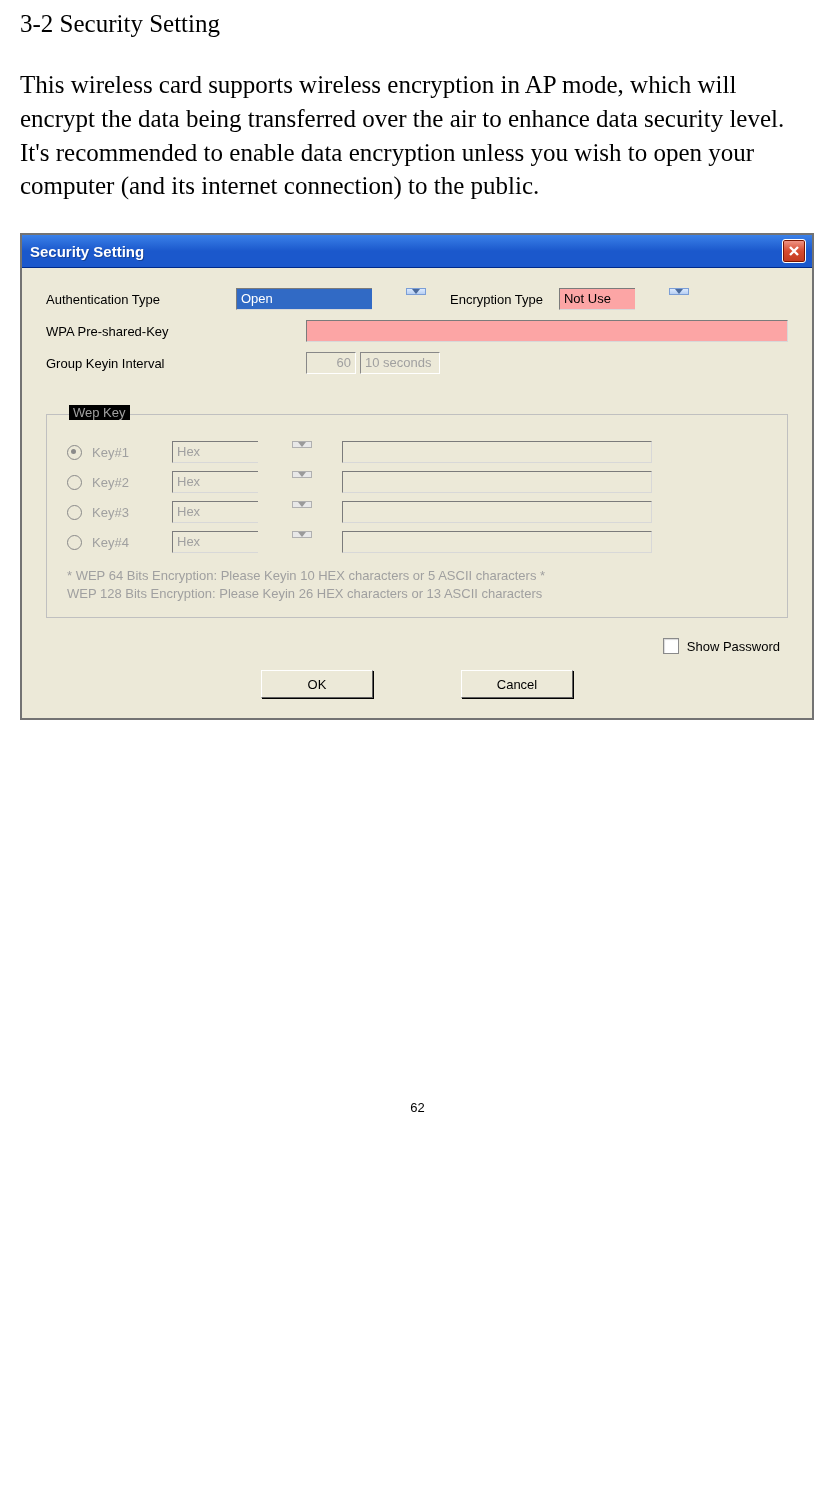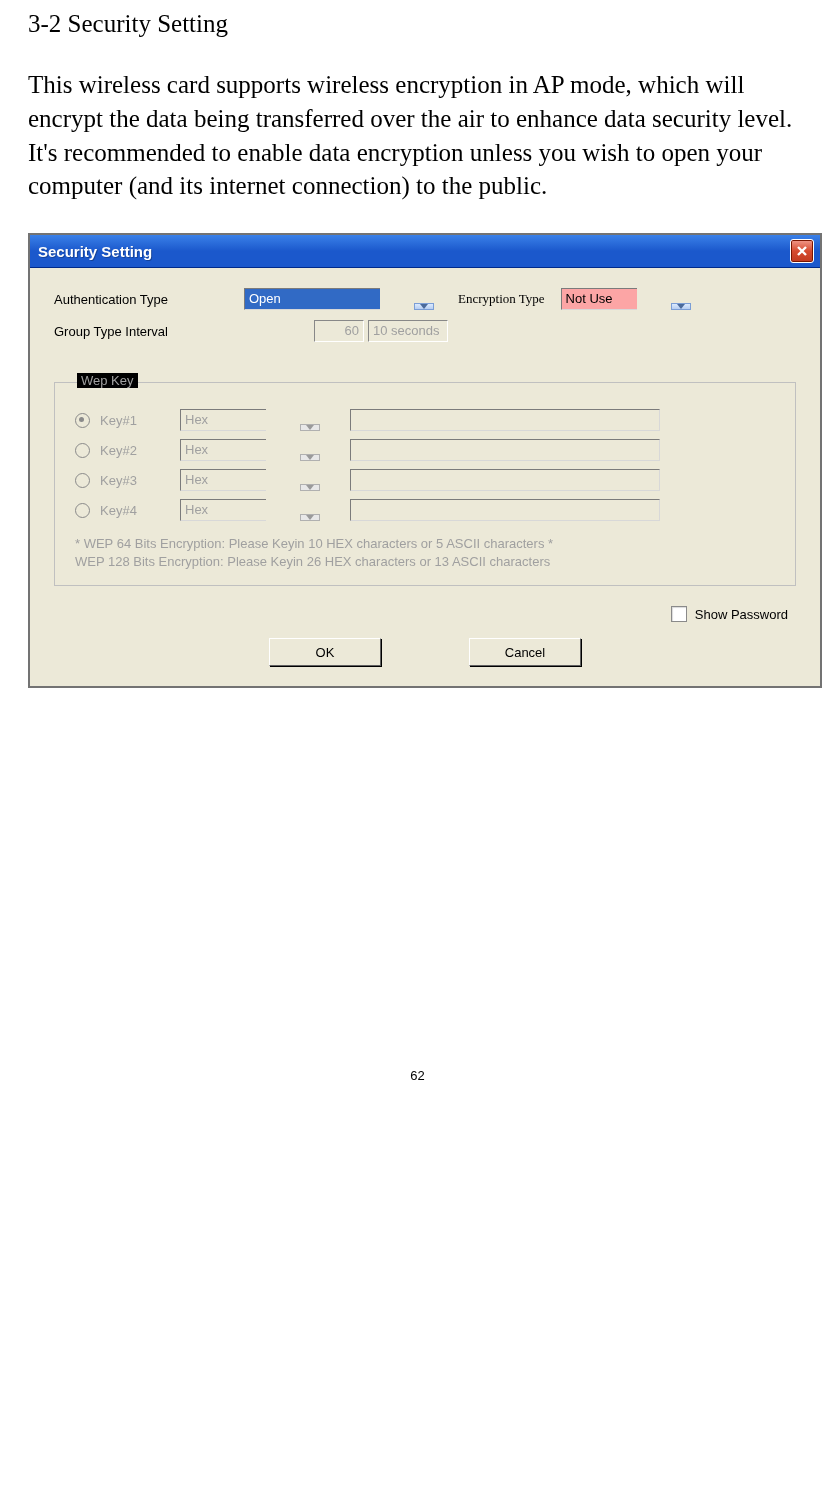--- a/index.html
+++ b/index.html
@@ -3,21 +3,21 @@
 <meta charset="utf-8">
 <style>
   body {
     margin: 0;
     padding: 0;
     font-family: "Times New Roman", serif;
     background: #fff;
     width: 835px;
   }
   .page {
-    padding: 10px 20px 0 28px;
+    padding: 10px 20px 0 20px;
     box-sizing: border-box;
   }
   .heading {
     font-size: 25px;
     margin-bottom: 30px;
   }
   .paragraph {
     font-size: 25px;
     line-height: 1.35;
     margin-bottom: 30px;
@@ -81,21 +81,21 @@
     border-right: 1px solid #d8d8d8;
     border-bottom: 1px solid #d8d8d8;
     height: 22px;
     box-sizing: border-box;
     padding: 2px 4px;
     font-family: Tahoma, Arial, sans-serif;
     font-size: 13px;
   }
   .dropdown {
     display: flex;
-    align-items: flex-end;
+    align-items: flex-start;
     gap: 34px;
   }
   .dropdown .txt { flex: 1; border-right: none; }
   .dd-btn {
     width: 18px;
     background: linear-gradient(to bottom,#dbeaff,#b7cef1);
     border: 1px solid #7b9ed6;
     display: flex;
     align-items: center;
     justify-content: center;
@@ -103,21 +103,21 @@
   .dd-btn.disabled {
     background: #e8e8e8;
     border-color:#b0b0b0;
   }
   .dd-arrow {
     width:0;height:0;border-left:4px solid transparent;border-right:4px solid transparent;border-top:5px solid #4b6a9b;
   }
   .dd-btn.disabled .dd-arrow { border-top-color:#9a9a9a; }
 
   .auth-dd { width: 190px; }
-  .enc-lbl { margin-left: 24px; margin-right: 16px; font-family: Liberation Serif, serif; }
+  .enc-lbl { margin-left: 24px; margin-right: 16px; }
   .enc-dd { width: 130px; }
 
   .wpa-input { flex:1; }
 
   .rekey-num {
     width: 50px;
     color: #a0a0a0;
     background: #ece9d8;
     border-top:1px solid #888;border-left:1px solid #888;
     border-right:1px solid #fff;border-bottom:1px solid #fff;
@@ -230,23 +230,27 @@
           </div>
           <span class="enc-lbl">Encryption Type</span>
           <div class="dropdown enc-dd">
             <div class="field-like txt">Not Use</div>
             <div class="dd-btn">
                 <div class="dd-arrow"></div>
               </div>
           </div>
         </div>
 
-
         <div class="form-row">
-          <span class="lbl" style="width:260px;">Group Type Interval</span>
+          <span class="lbl" style="width:260px;">WPA Pre-shared-Key</span>
+          <div class="field-like wpa-input"></div>
+        </div>
+
+        <div class="form-row">
+          <span class="lbl" style="width:260px;">Group Keyin Interval</span>
           <div class="field-like rekey-num">60</div>
           <div class="field-like rekey-unit">10 seconds</div>
         </div>
 
         <div class="groupbox">
           <span class="groupbox-title">Wep Key</span>
 
           <div class="wep-row">
             <span class="radio checked"></span>
             <span class="keylabel">Key#1</span>

